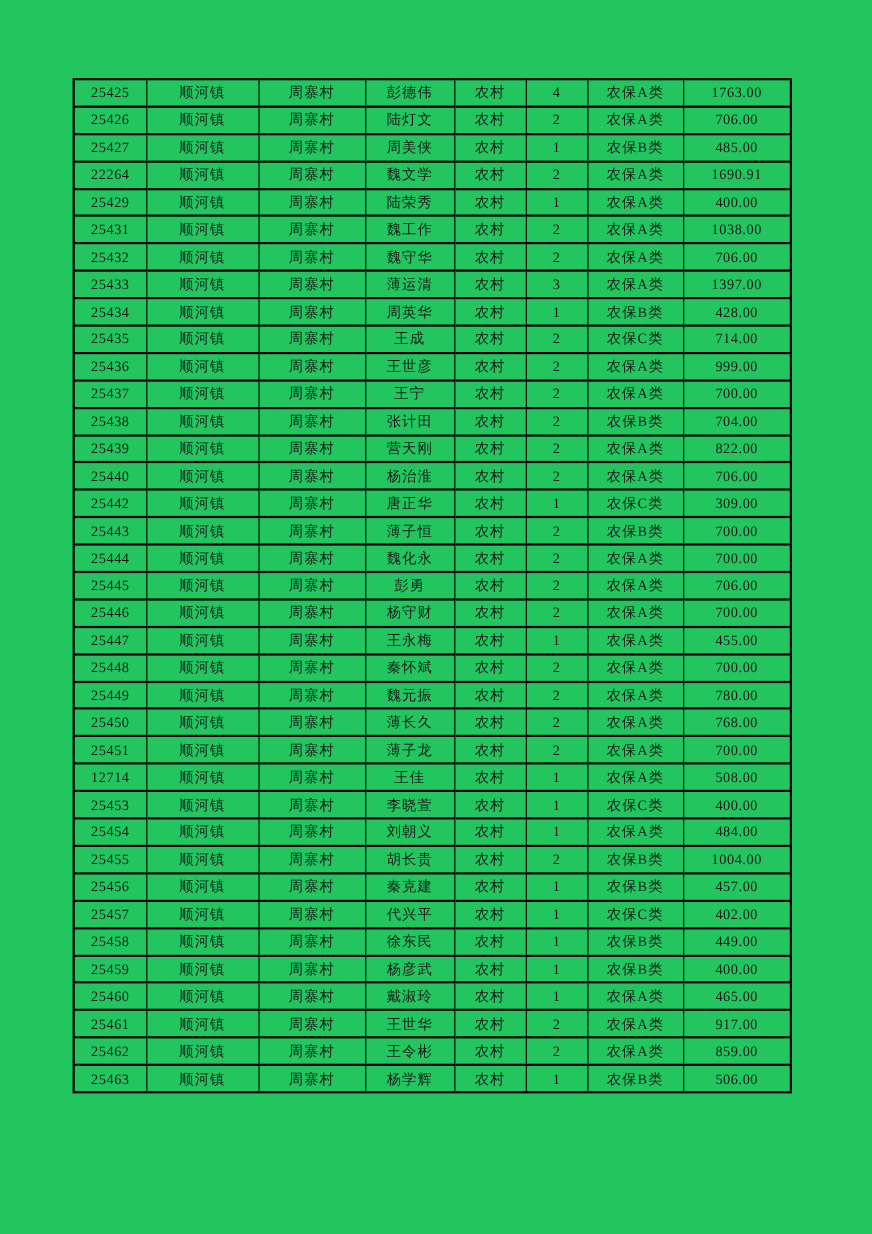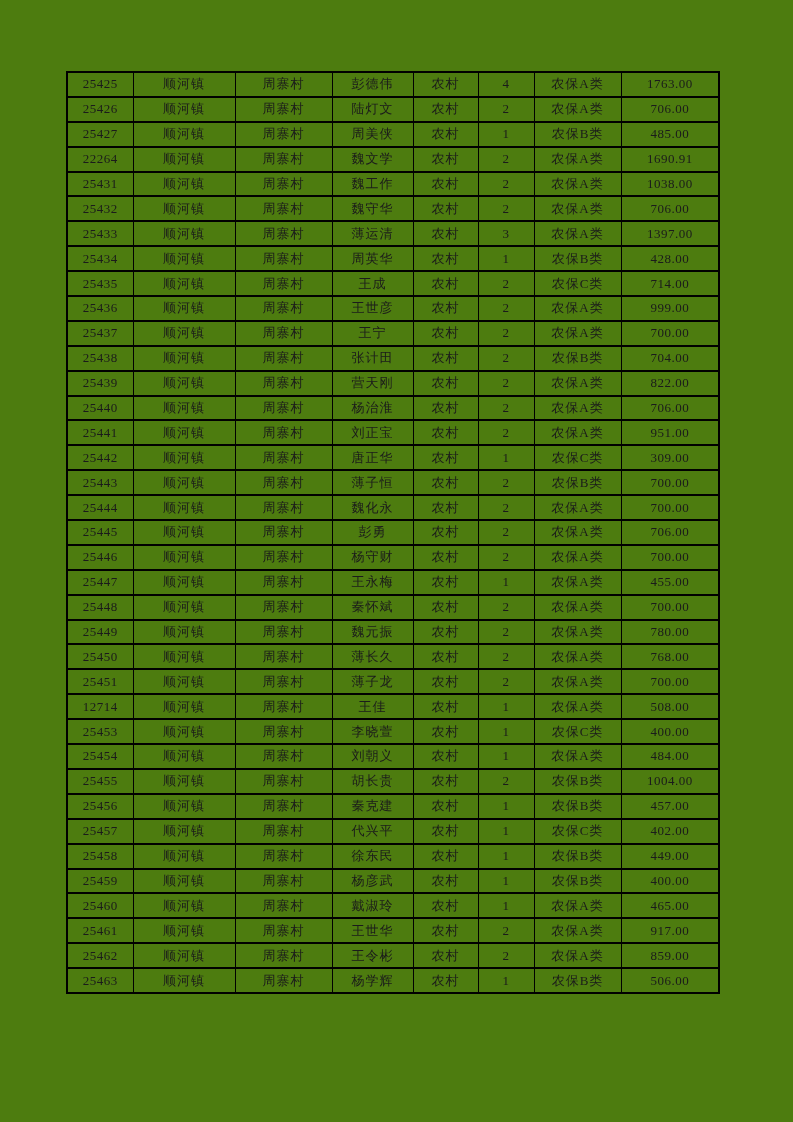--- a/index.html
+++ b/index.html
@@ -4,21 +4,21 @@
 <style>
   html, body {
     margin: 0;
     padding: 0;
     background: #ffffff;
   }
   .page {
     position: relative;
     width: 793px;
     height: 1122px;
-    background: #4d7c0f;
+    background: #22c55e;
     overflow: hidden;
     font-family: "Liberation Serif", "DejaVu Serif", serif;
     color: #1b1b1b;
   }
   .doc-table {
     position: absolute;
     left: 66px;
     top: 71px;
     border-collapse: collapse;
     table-layout: fixed;
@@ -93,20 +93,30 @@
           <td class="num">22264</td>
           <td>顺河镇</td>
           <td>周寨村</td>
           <td>魏文学</td>
           <td>农村</td>
           <td class="num">2</td>
           <td>农保A类</td>
           <td class="num">1690.91</td>
         </tr>
         <tr>
+          <td class="num">25429</td>
+          <td>顺河镇</td>
+          <td>周寨村</td>
+          <td>陆荣秀</td>
+          <td>农村</td>
+          <td class="num">1</td>
+          <td>农保A类</td>
+          <td class="num">400.00</td>
+        </tr>
+        <tr>
           <td class="num">25431</td>
           <td>顺河镇</td>
           <td>周寨村</td>
           <td>魏工作</td>
           <td>农村</td>
           <td class="num">2</td>
           <td>农保A类</td>
           <td class="num">1038.00</td>
         </tr>
         <tr>
@@ -191,30 +201,20 @@
         </tr>
         <tr>
           <td class="num">25440</td>
           <td>顺河镇</td>
           <td>周寨村</td>
           <td>杨治淮</td>
           <td>农村</td>
           <td class="num">2</td>
           <td>农保A类</td>
           <td class="num">706.00</td>
-        </tr>
-        <tr>
-          <td class="num">25441</td>
-          <td>顺河镇</td>
-          <td>周寨村</td>
-          <td>刘正宝</td>
-          <td>农村</td>
-          <td class="num">2</td>
-          <td>农保A类</td>
-          <td class="num">951.00</td>
         </tr>
         <tr>
           <td class="num">25442</td>
           <td>顺河镇</td>
           <td>周寨村</td>
           <td>唐正华</td>
           <td>农村</td>
           <td class="num">1</td>
           <td>农保C类</td>
           <td class="num">309.00</td>

